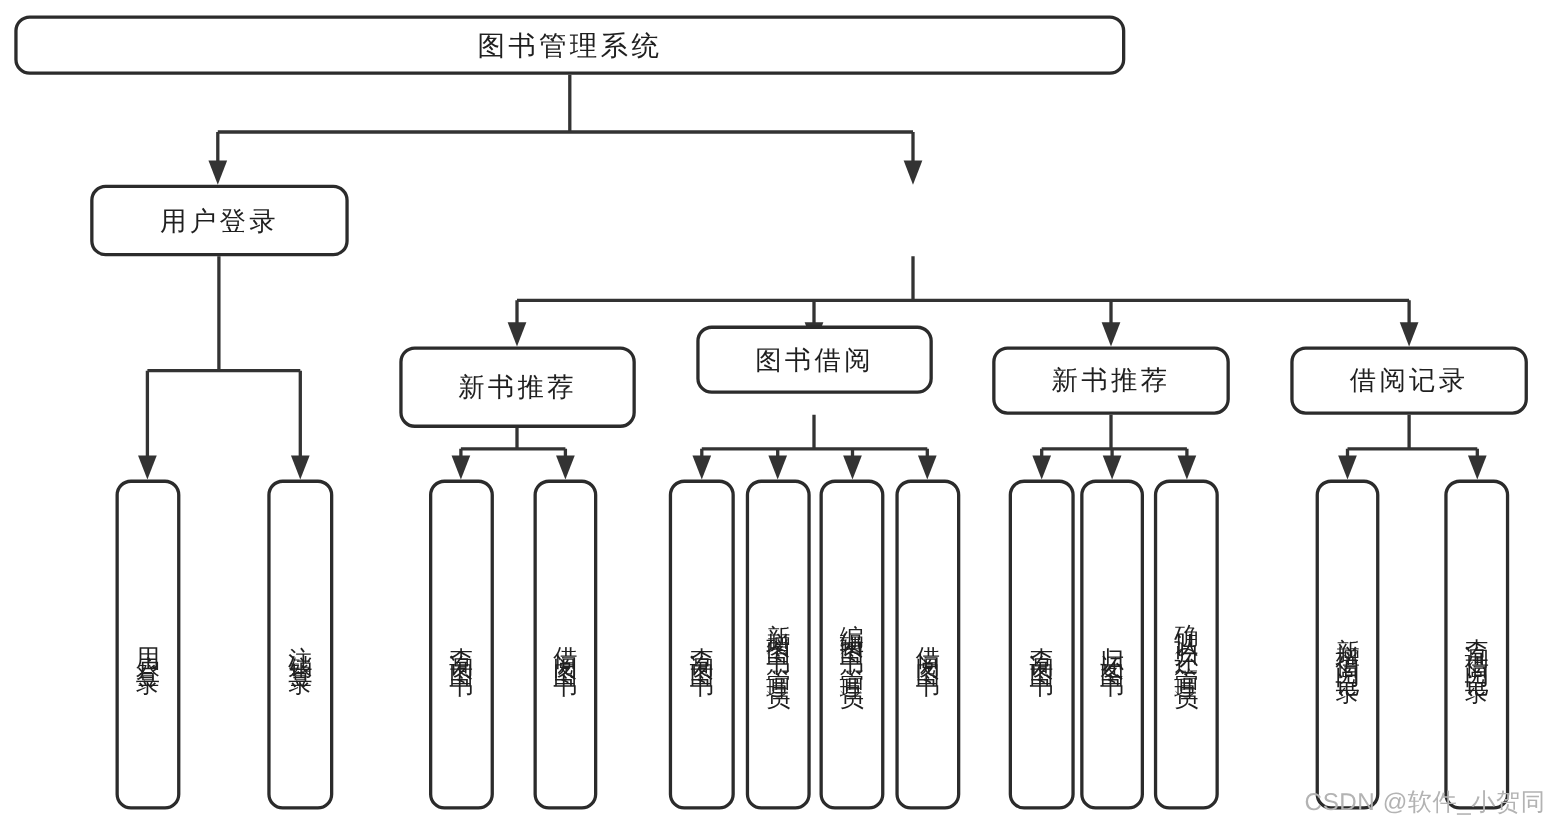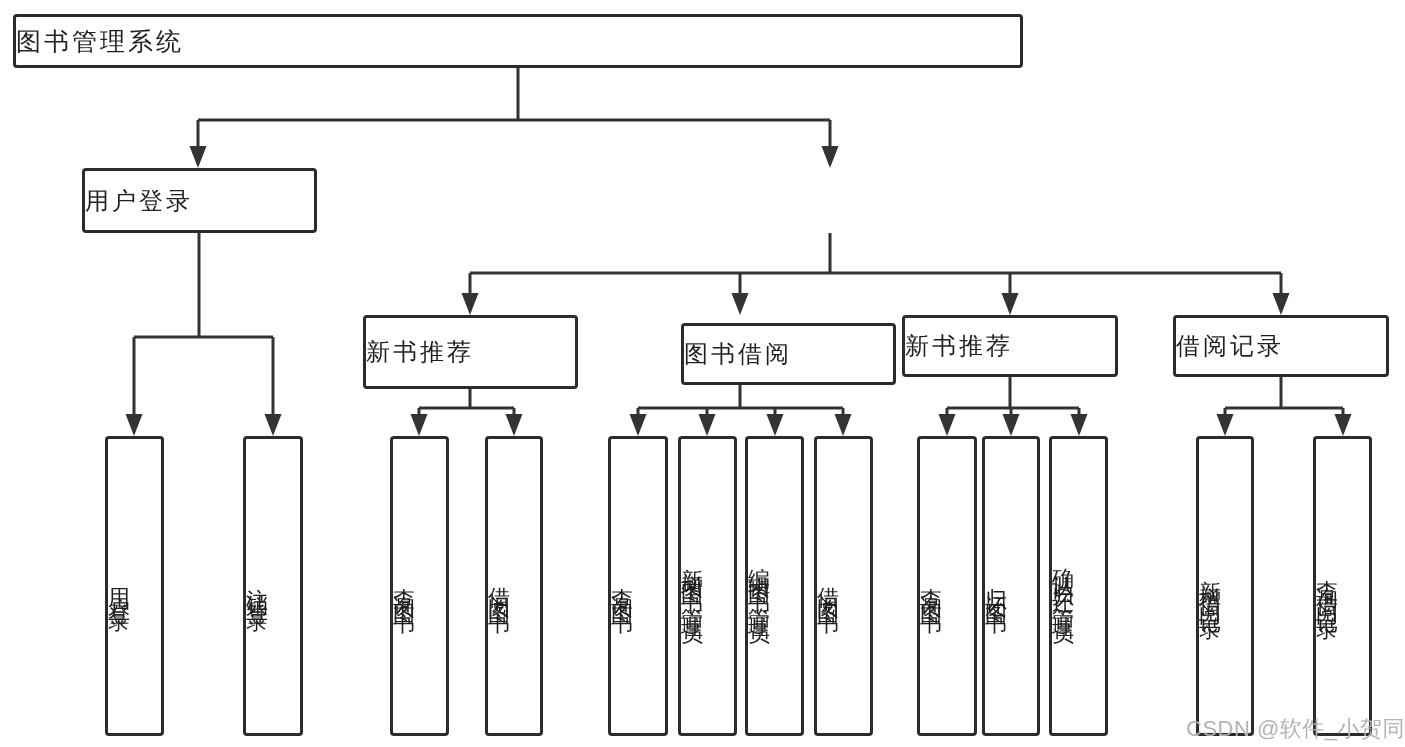--- a/index.html
+++ b/index.html
@@ -9,23 +9,23 @@
     background:#ffffff;
     font-family:"Liberation Sans","DejaVu Sans",sans-serif;
     overflow:hidden;
   }
   #connectors{position:absolute;left:0;top:0;width:1405px;height:747px;}
   #connectors path{fill:none;stroke-width:3;}
   .node{
     position:absolute;
     box-sizing:border-box;
     border:3px solid #2b2b2b;
-    border-radius:4px;
+    border-radius:14px;
     background:#ffffff;
-    display:flex;align-items:center;
+    display:flex;align-items:center;justify-content:center;
     color:#1f1f1f;
   }
   .hbox{font-size:24px;letter-spacing:3px;}
   .root{font-size:25px;}
   .vbox span.vtext{
     writing-mode:vertical-rl;
     font-size:22px;
     letter-spacing:8px;
     line-height:1;
     color:#1f1f1f;
@@ -85,21 +85,21 @@
     <span>图书管理系统</span>
   </div>
 
   <div class="node hbox" style="left:82px;top:168px;width:235px;height:65px;">
     <span>用户登录</span>
   </div>
 
   <div class="node hbox" style="left:363px;top:315px;width:215px;height:74px;">
     <span>新书推荐</span>
   </div>
-  <div class="node hbox" style="left:633px;top:323px;width:215px;height:62px;margin-left:48px;">
+  <div class="node hbox" style="left:633px;top:296px;width:215px;height:62px;">
     <span>图书借阅</span>
   </div>
   <div class="node hbox" style="left:902px;top:315px;width:216px;height:62px;">
     <span>新书推荐</span>
   </div>
   <div class="node hbox" style="left:1173px;top:315px;width:216px;height:62px;">
     <span>借阅记录</span>
   </div>
 
   <div class="node vbox" style="left:105px;top:436px;width:59px;height:300px;">

